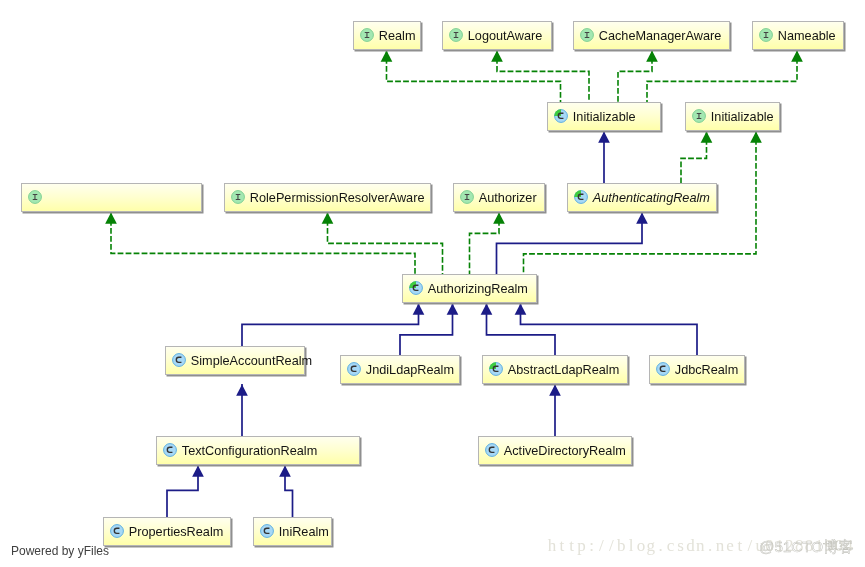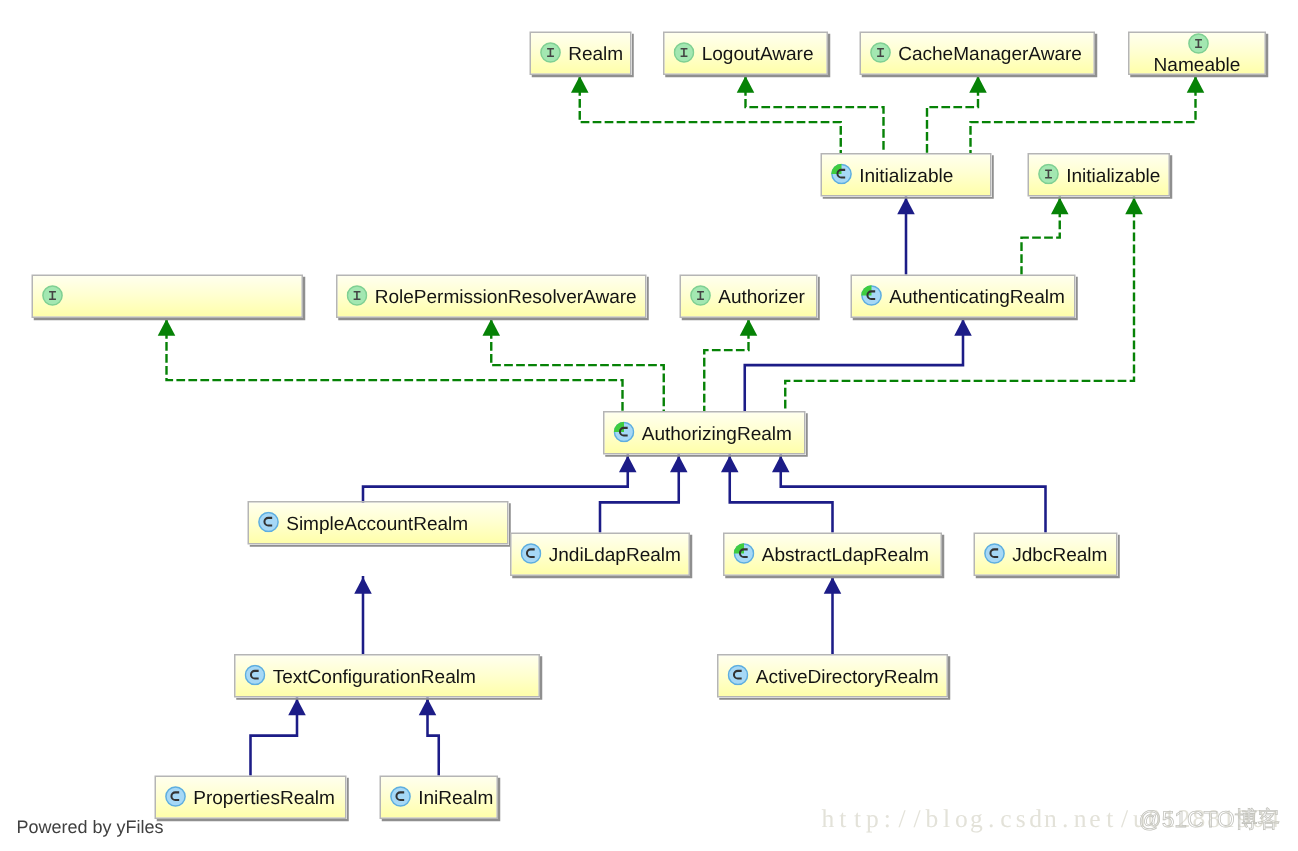--- a/index.html
+++ b/index.html
@@ -122,21 +122,21 @@
           </svg></span>
         <span class="lbl">LogoutAware</span>
       </div>
       <div class="node" style="left: 573px; top: 21px; width: 157px; height: 29px;">
         <span class="ic"><svg width="14" height="14" viewBox="0 0 14 14">
             <circle cx="7" cy="7" r="6.4" fill="#a3e7b1" stroke="#7fd093" stroke-width="1"></circle>
             <path d="M4.75 4.5 H9.3 M6.95 4.5 V9.5 M4.75 9.5 H9.3" stroke="#444444" stroke-width="1.1" fill="none"></path>
           </svg></span>
         <span class="lbl">CacheManagerAware</span>
       </div>
-      <div class="node" style="left: 752px; top: 21px; width: 92px; height: 29px; flex-direction: column;">
+      <div class="node" style="left: 752px; top: 21px; width: 92px; height: 29px;">
         <span class="ic"><svg width="14" height="14" viewBox="0 0 14 14">
             <circle cx="7" cy="7" r="6.4" fill="#a3e7b1" stroke="#7fd093" stroke-width="1"></circle>
             <path d="M4.75 4.5 H9.3 M6.95 4.5 V9.5 M4.75 9.5 H9.3" stroke="#444444" stroke-width="1.1" fill="none"></path>
           </svg></span>
         <span class="lbl">Nameable</span>
       </div>
       <div class="node" style="left: 547px; top: 102px; width: 114px; height: 29px;">
         <span class="ic"><svg width="14" height="14" viewBox="0 0 14 14">
             <circle cx="7" cy="7" r="6.4" fill="#a6d8f6" stroke="#5eaee0" stroke-width="1"></circle>
             <path d="M7 7 L7 0.2 A6.8 6.8 0 0 0 0.2 7 Z" fill="#3fcd3f"></path>
@@ -164,37 +164,37 @@
           </svg></span>
         <span class="lbl">RolePermissionResolverAware</span>
       </div>
       <div class="node" style="left: 453px; top: 183px; width: 92px; height: 29px;">
         <span class="ic"><svg width="14" height="14" viewBox="0 0 14 14">
             <circle cx="7" cy="7" r="6.4" fill="#a3e7b1" stroke="#7fd093" stroke-width="1"></circle>
             <path d="M4.75 4.5 H9.3 M6.95 4.5 V9.5 M4.75 9.5 H9.3" stroke="#444444" stroke-width="1.1" fill="none"></path>
           </svg></span>
         <span class="lbl">Authorizer</span>
       </div>
-      <div class="node" style="left: 567px; top: 183px; width: 150px; height: 29px;">
+      <div class="node" style="left: 567px; top: 183px; width: 150px; height: 29px; font-style: italic;">
         <span class="ic"><svg width="14" height="14" viewBox="0 0 14 14">
             <circle cx="7" cy="7" r="6.4" fill="#a6d8f6" stroke="#5eaee0" stroke-width="1"></circle>
             <path d="M7 7 L7 0.2 A6.8 6.8 0 0 0 0.2 7 Z" fill="#3fcd3f"></path>
             <path d="M9.45 4.25 H6.85 A2.55 2.55 0 0 0 6.85 9.35 H9.45" stroke="#333333" stroke-width="1.35" fill="none" stroke-linecap="butt"></path>
           </svg></span>
         <span class="lbl">AuthenticatingRealm</span>
       </div>
       <div class="node" style="left: 402px; top: 274px; width: 135px; height: 29px;">
         <span class="ic"><svg width="14" height="14" viewBox="0 0 14 14">
             <circle cx="7" cy="7" r="6.4" fill="#a6d8f6" stroke="#5eaee0" stroke-width="1"></circle>
             <path d="M7 7 L7 0.2 A6.8 6.8 0 0 0 0.2 7 Z" fill="#3fcd3f"></path>
             <path d="M9.45 4.25 H6.85 A2.55 2.55 0 0 0 6.85 9.35 H9.45" stroke="#333333" stroke-width="1.35" fill="none" stroke-linecap="butt"></path>
           </svg></span>
         <span class="lbl">AuthorizingRealm</span>
       </div>
-      <div class="node" style="left: 165px; top: 334px; width: 174px; height: 29px;">
+      <div class="node" style="left: 165px; top: 346px; width: 140px; height: 29px;">
         <span class="ic"><svg width="14" height="14" viewBox="0 0 14 14">
             <circle cx="7" cy="7" r="6.4" fill="#a6d8f6" stroke="#5eaee0" stroke-width="1"></circle>
             <path d="M9.45 4.25 H6.85 A2.55 2.55 0 0 0 6.85 9.35 H9.45" stroke="#333333" stroke-width="1.35" fill="none" stroke-linecap="butt"></path>
           </svg></span>
         <span class="lbl">SimpleAccountRealm</span>
       </div>
       <div class="node" style="left: 340px; top: 355px; width: 120px; height: 29px;">
         <span class="ic"><svg width="14" height="14" viewBox="0 0 14 14">
             <circle cx="7" cy="7" r="6.4" fill="#a6d8f6" stroke="#5eaee0" stroke-width="1"></circle>
             <path d="M9.45 4.25 H6.85 A2.55 2.55 0 0 0 6.85 9.35 H9.45" stroke="#333333" stroke-width="1.35" fill="none" stroke-linecap="butt"></path>

